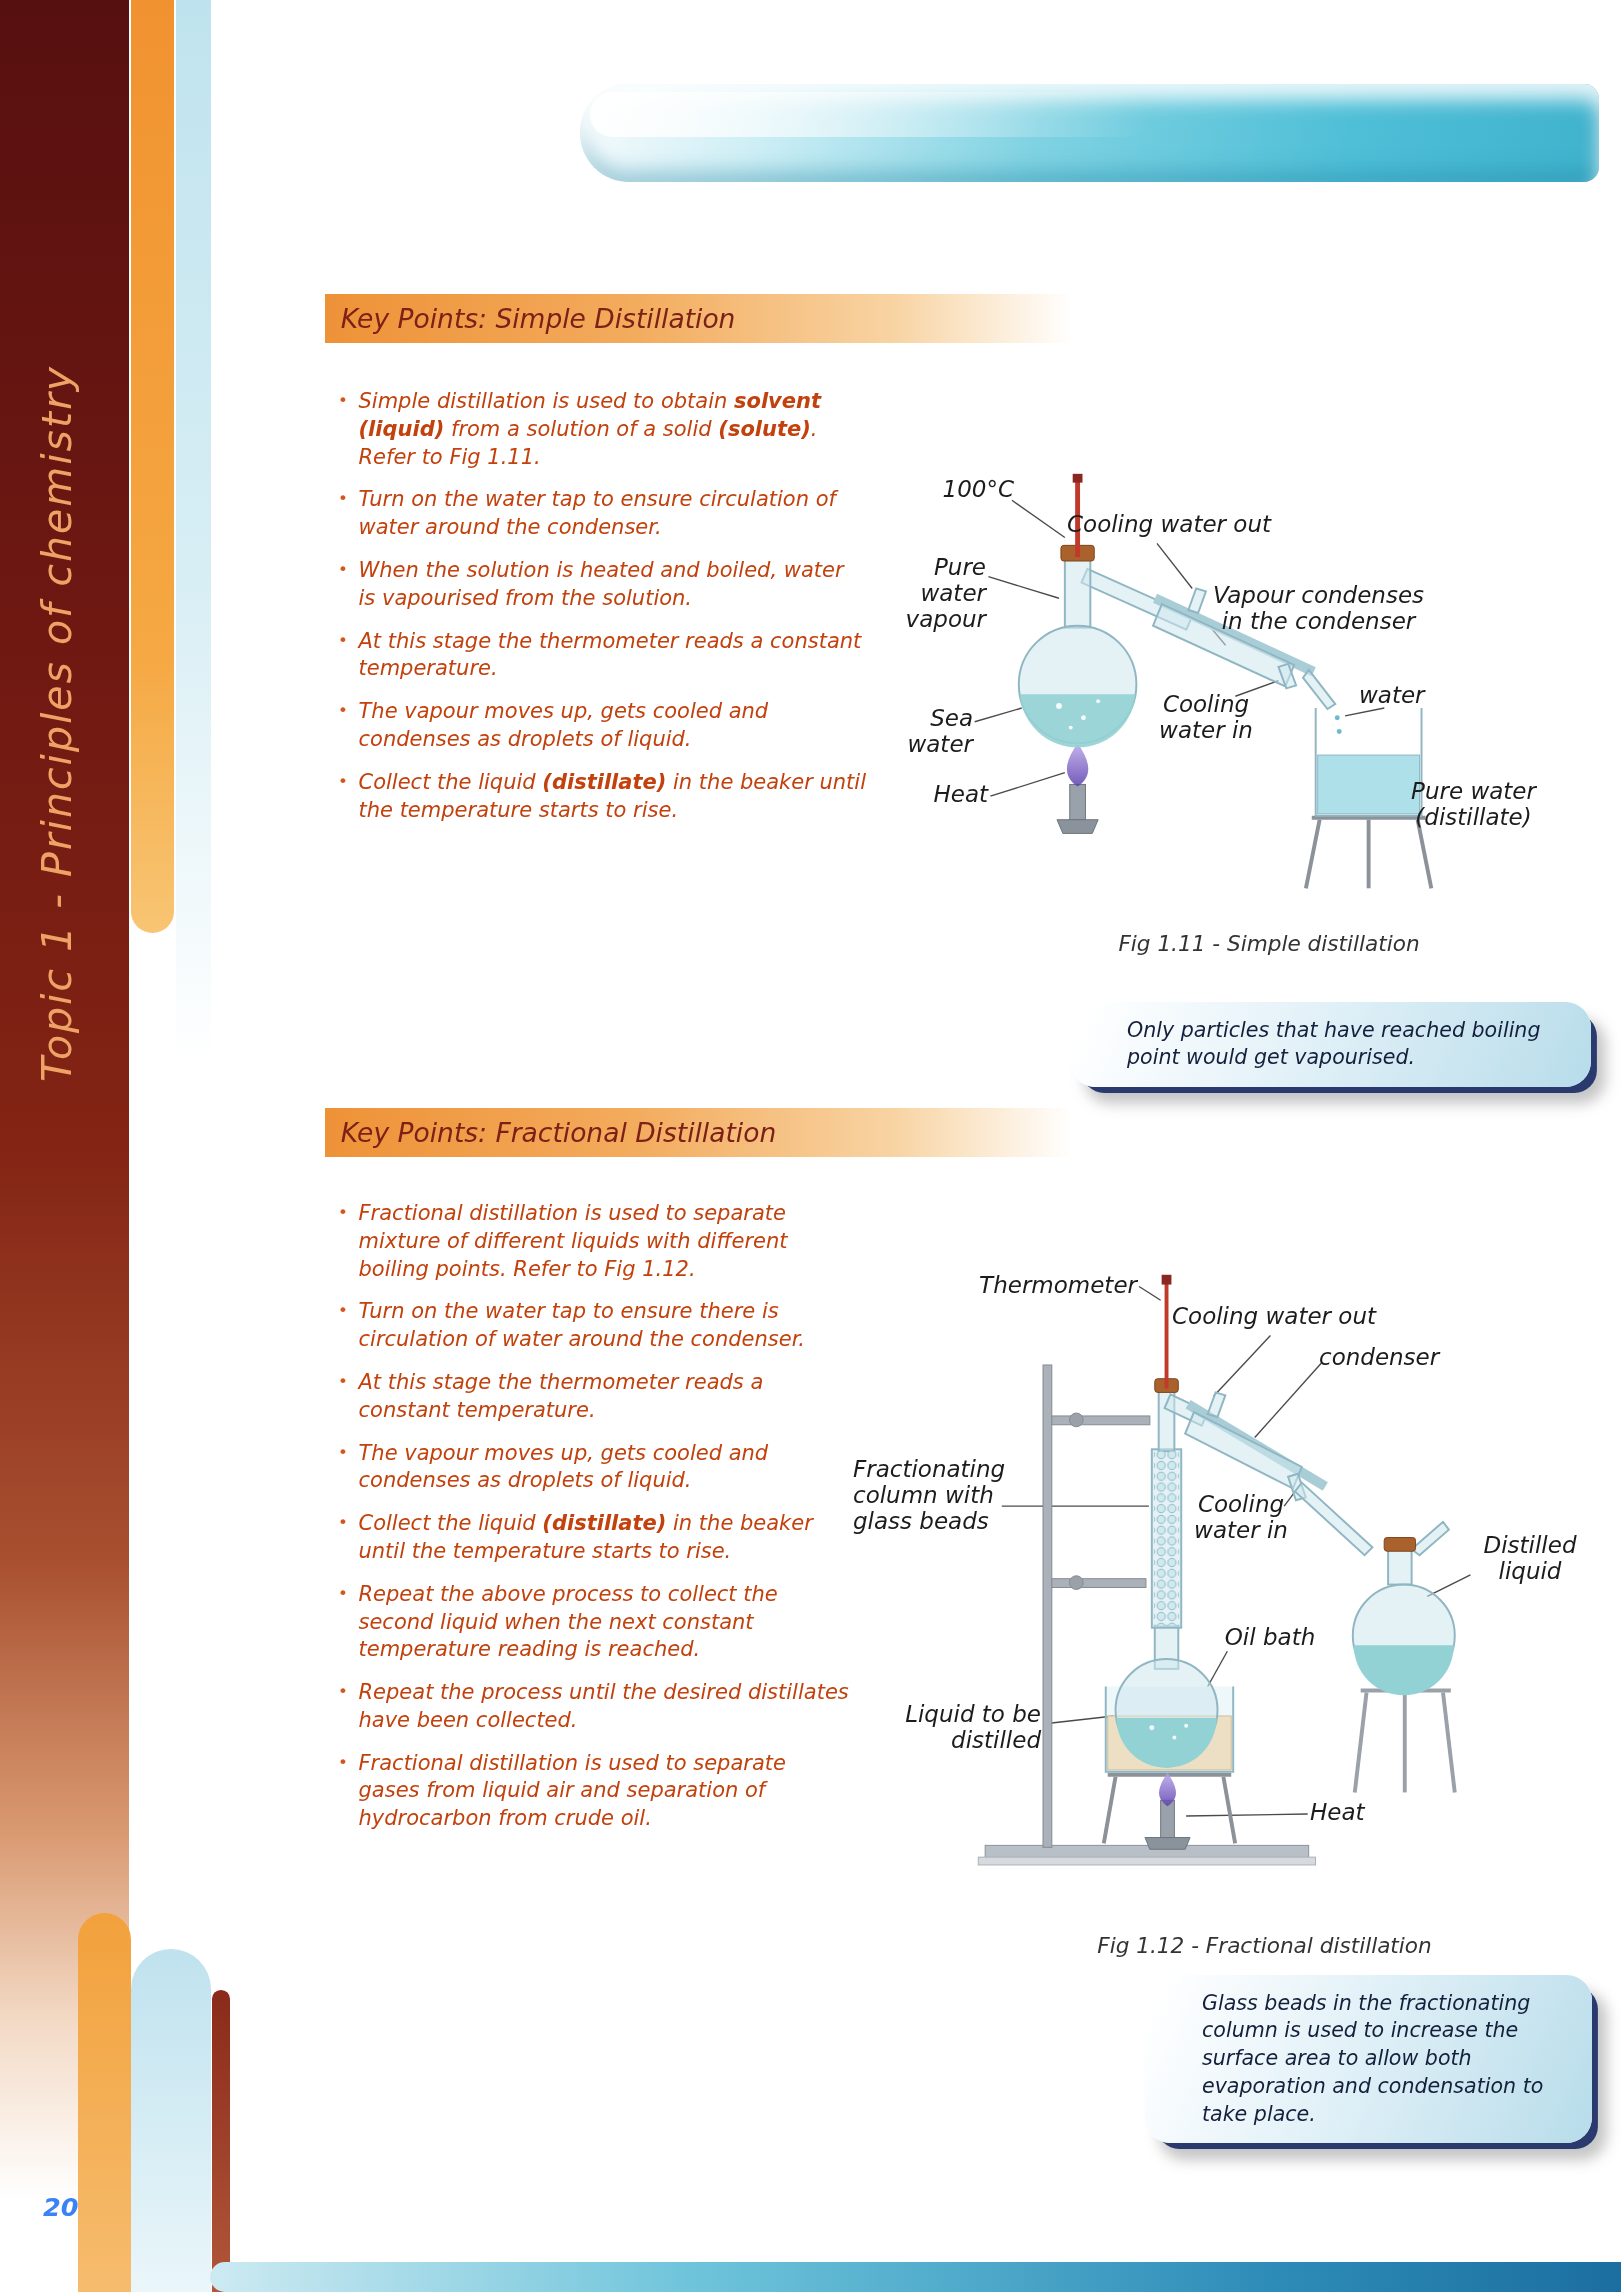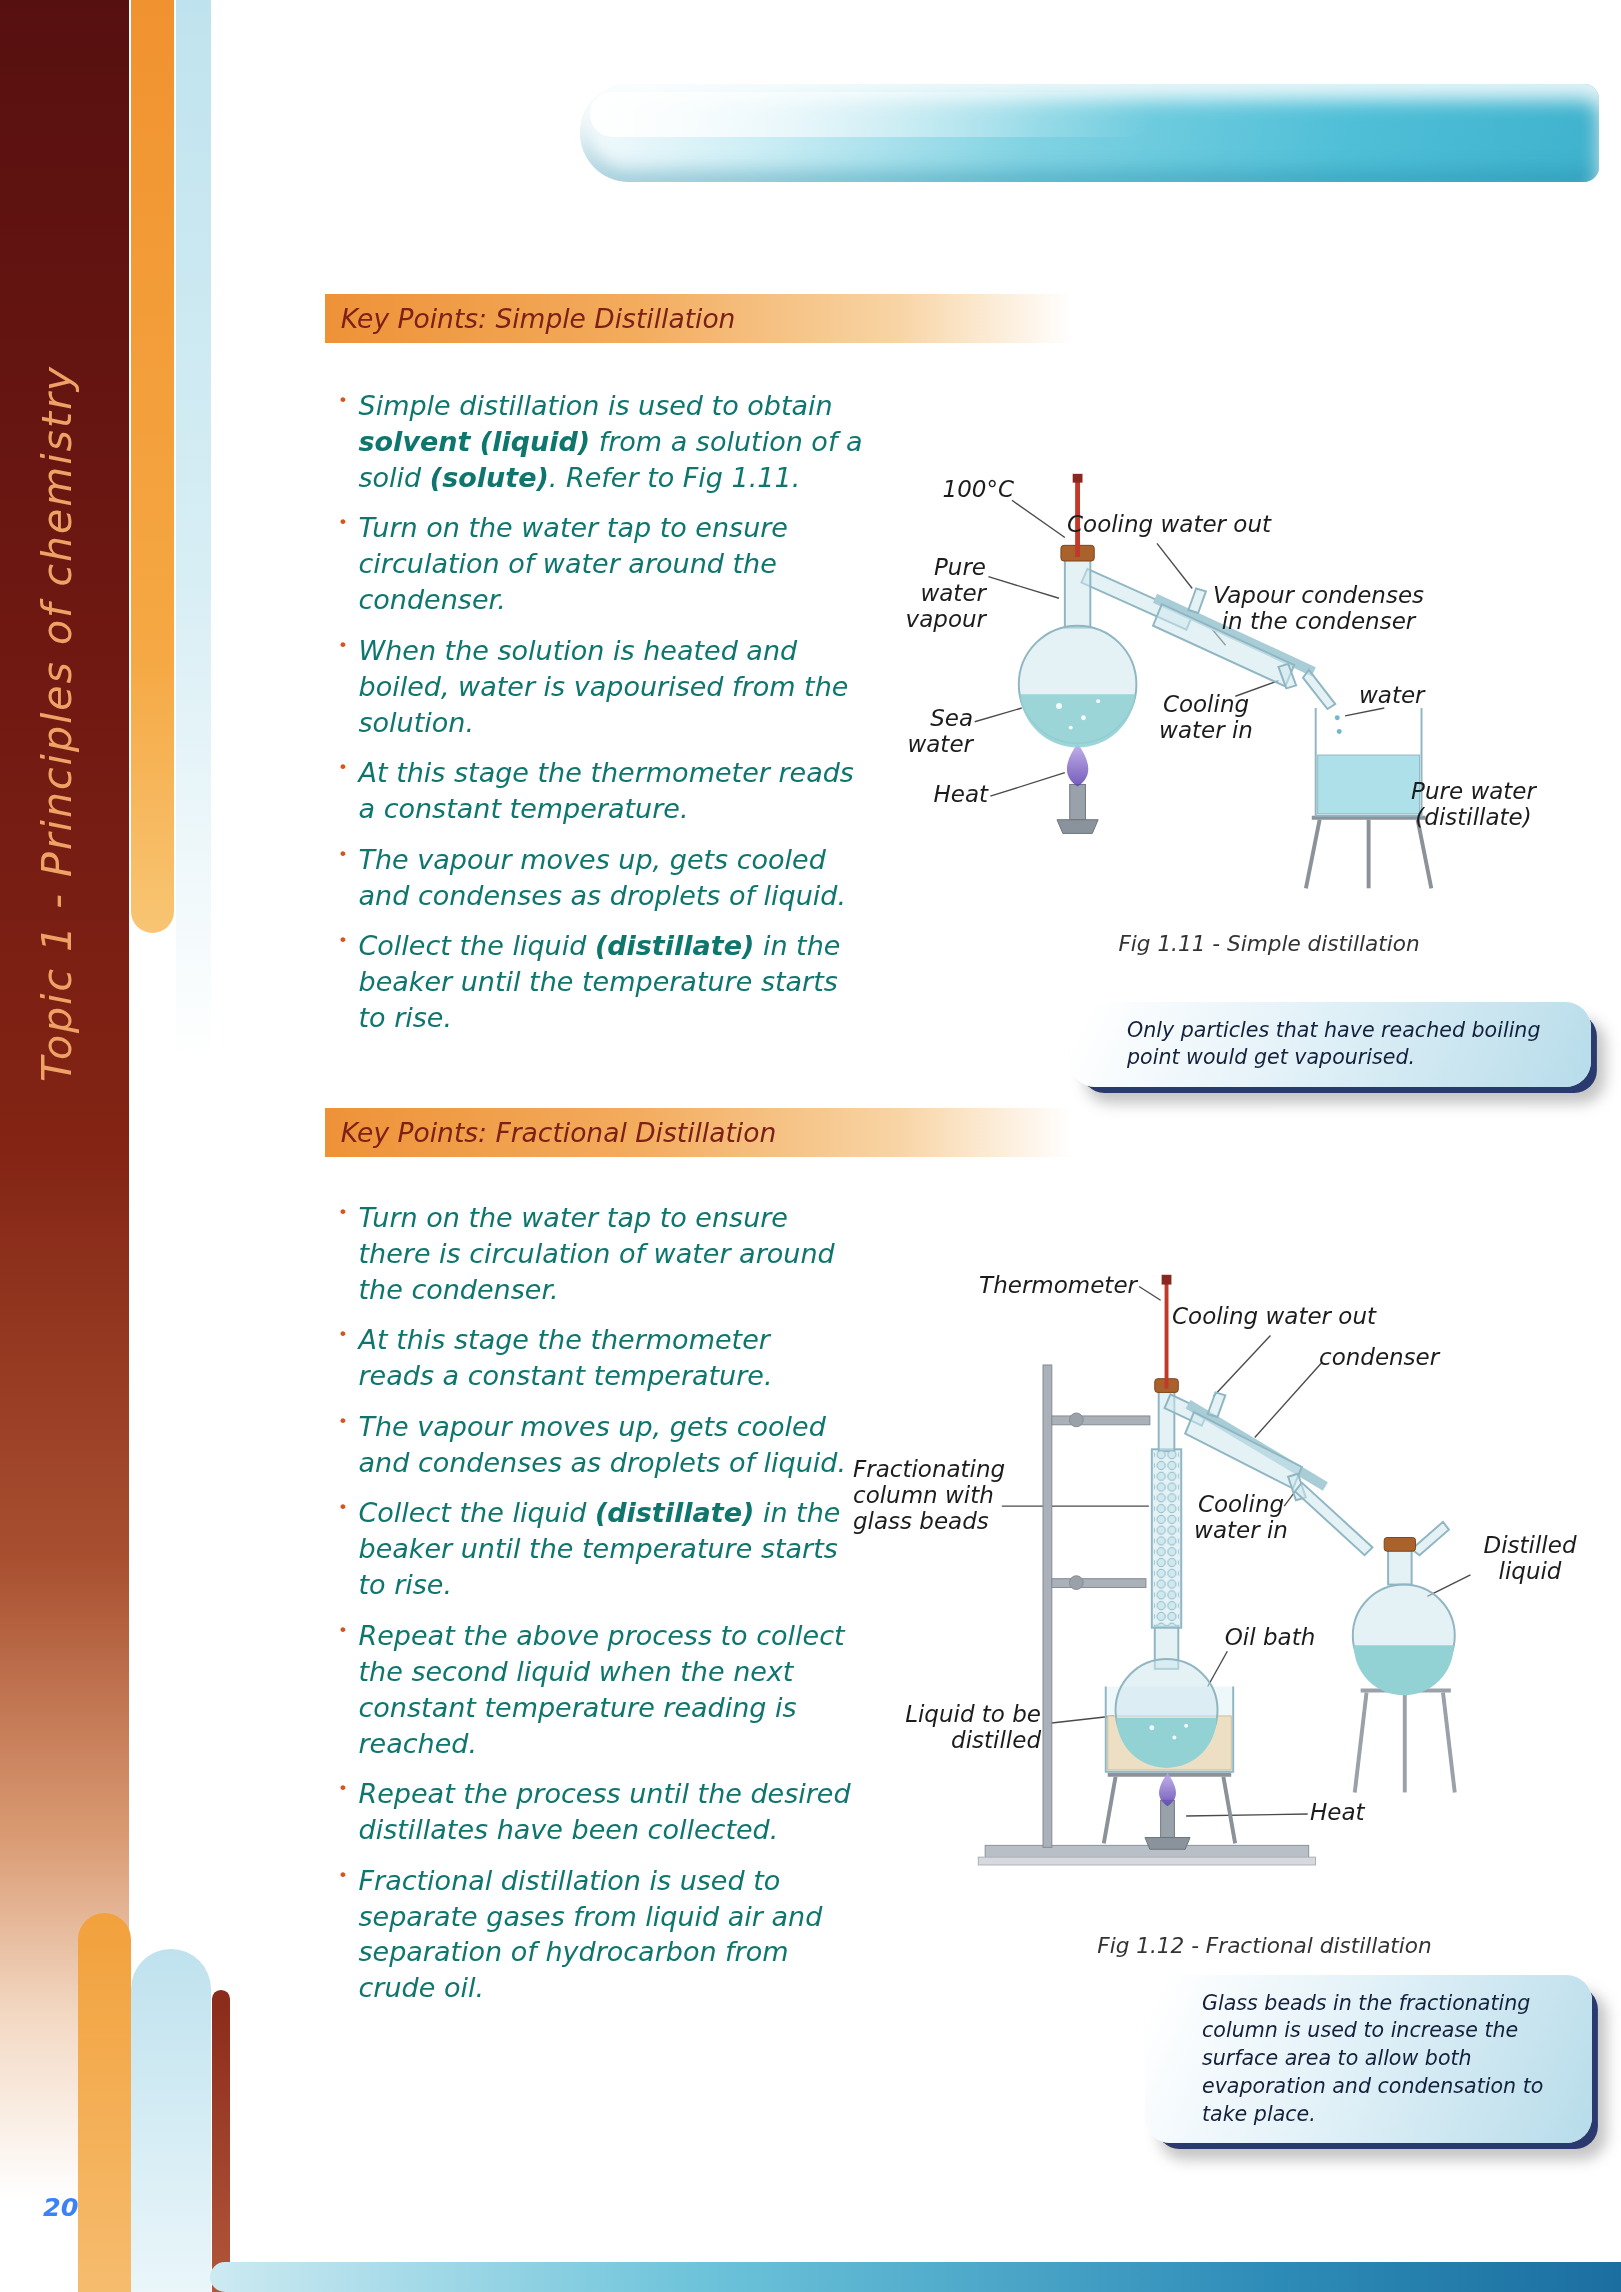--- a/index.html
+++ b/index.html
@@ -41,22 +41,22 @@
     border-radius:15.7px 0 0 15.7px;
     background:linear-gradient(to right,#cdeaf2,#6cc3da 35%,#2e8cb8 75%,#1b6fa0);}
 
   
   .section-header{position:absolute;left:325px;width:763px;height:49px;display:flex;align-items:center;
     background:linear-gradient(to right,#ee9238 0%,#f3ab5c 40%,#f8d4a4 75%,rgba(250,238,220,0) 98%);}
   .section-header span{font-size:26.5px;font-style:italic;color:#7d2017;padding-left:15.7px;}
 
   
   .bullets{list-style:none;position:absolute;margin:0;padding:0;}
-  .bullets li{position:relative;padding-left:25.5px;margin-bottom:14.7px;font-size:27px;
-    font-style:italic;color:#0f766e;line-height:1.33;}
+  .bullets li{position:relative;padding-left:25.5px;margin-bottom:14.7px;font-size:21px;
+    font-style:italic;color:#c2410c;line-height:1.33;}
   .bullets li::before{content:"•";position:absolute;left:4.9px;top:1px;color:#d4561e;font-size:16.7px;}
   .bullets b{font-weight:bold;}
 
   
   .figure{position:absolute;}
   .flabel{position:absolute;font-style:italic;font-size:23px;line-height:1.12;color:#1c1c1c;
     white-space:pre-line;}
   .fig-caption{position:absolute;font-style:italic;font-size:21.6px;color:#333;text-align:center;}
 
   
@@ -175,20 +175,21 @@
 
   <div class="note" style="left:1070px;top:1002px;width:521px;">
     <div class="note-text">Only particles that have reached boiling point would get vapourised.</div>
   </div>
 
   <div class="section-header" style="top:1108px;">
     <span>Key Points: Fractional Distillation</span>
   </div>
 
   <ul class="bullets" style="left:333px;top:1200px;width:519px;">
+      <li><span>Fractional distillation is used to separate mixture of different liquids with different boiling points. Refer to Fig 1.12.</span></li>
       <li><span>Turn on the water tap to ensure there is circulation of water around the condenser.</span></li>
       <li><span>At this stage the thermometer reads a constant temperature.</span></li>
       <li><span>The vapour moves up, gets cooled and condenses as droplets of liquid.</span></li>
       <li><span>Collect the liquid </span><b>(distillate)</b><span> in the beaker until the temperature starts to rise.</span></li>
       <li><span>Repeat the above process to collect the second liquid when the next constant temperature reading is reached.</span></li>
       <li><span>Repeat the process until the desired distillates have been collected.</span></li>
       <li><span>Fractional distillation is used to separate gases from liquid air and separation of hydrocarbon from crude oil.</span></li>
     </ul>
 
   <div class="figure" id="fig2" style="left:843px;top:1255px;width:750px;height:667px;">

